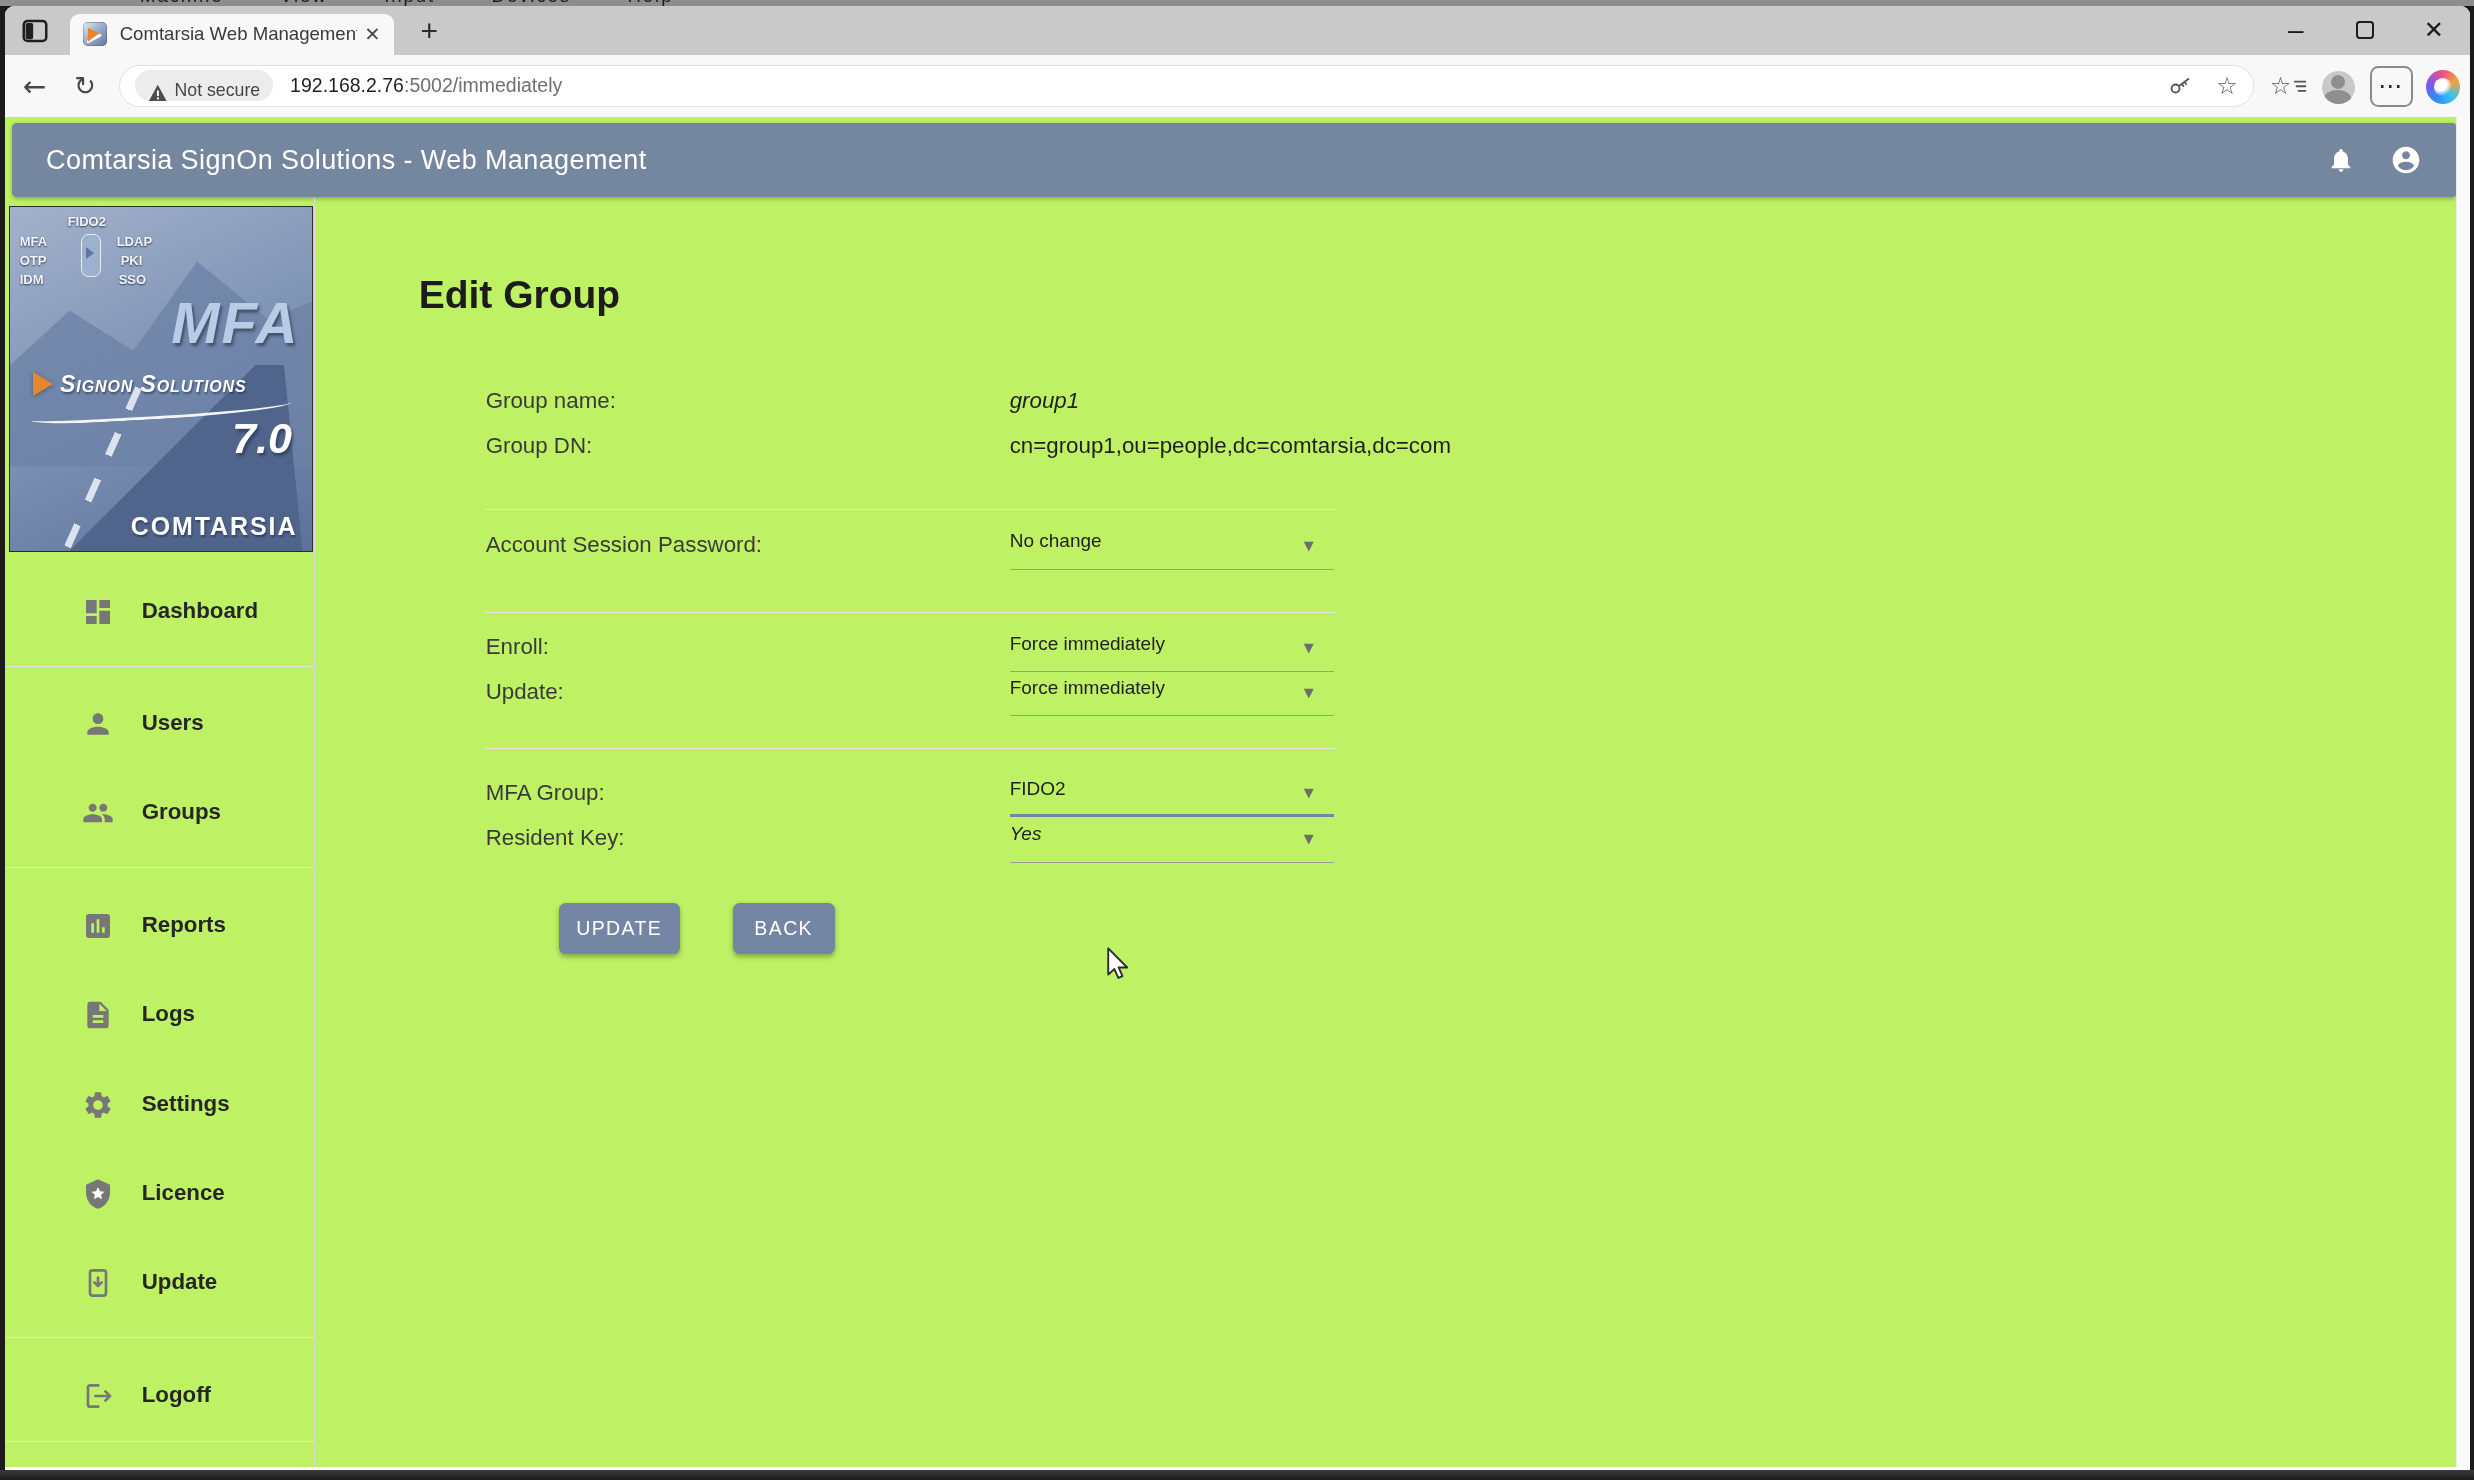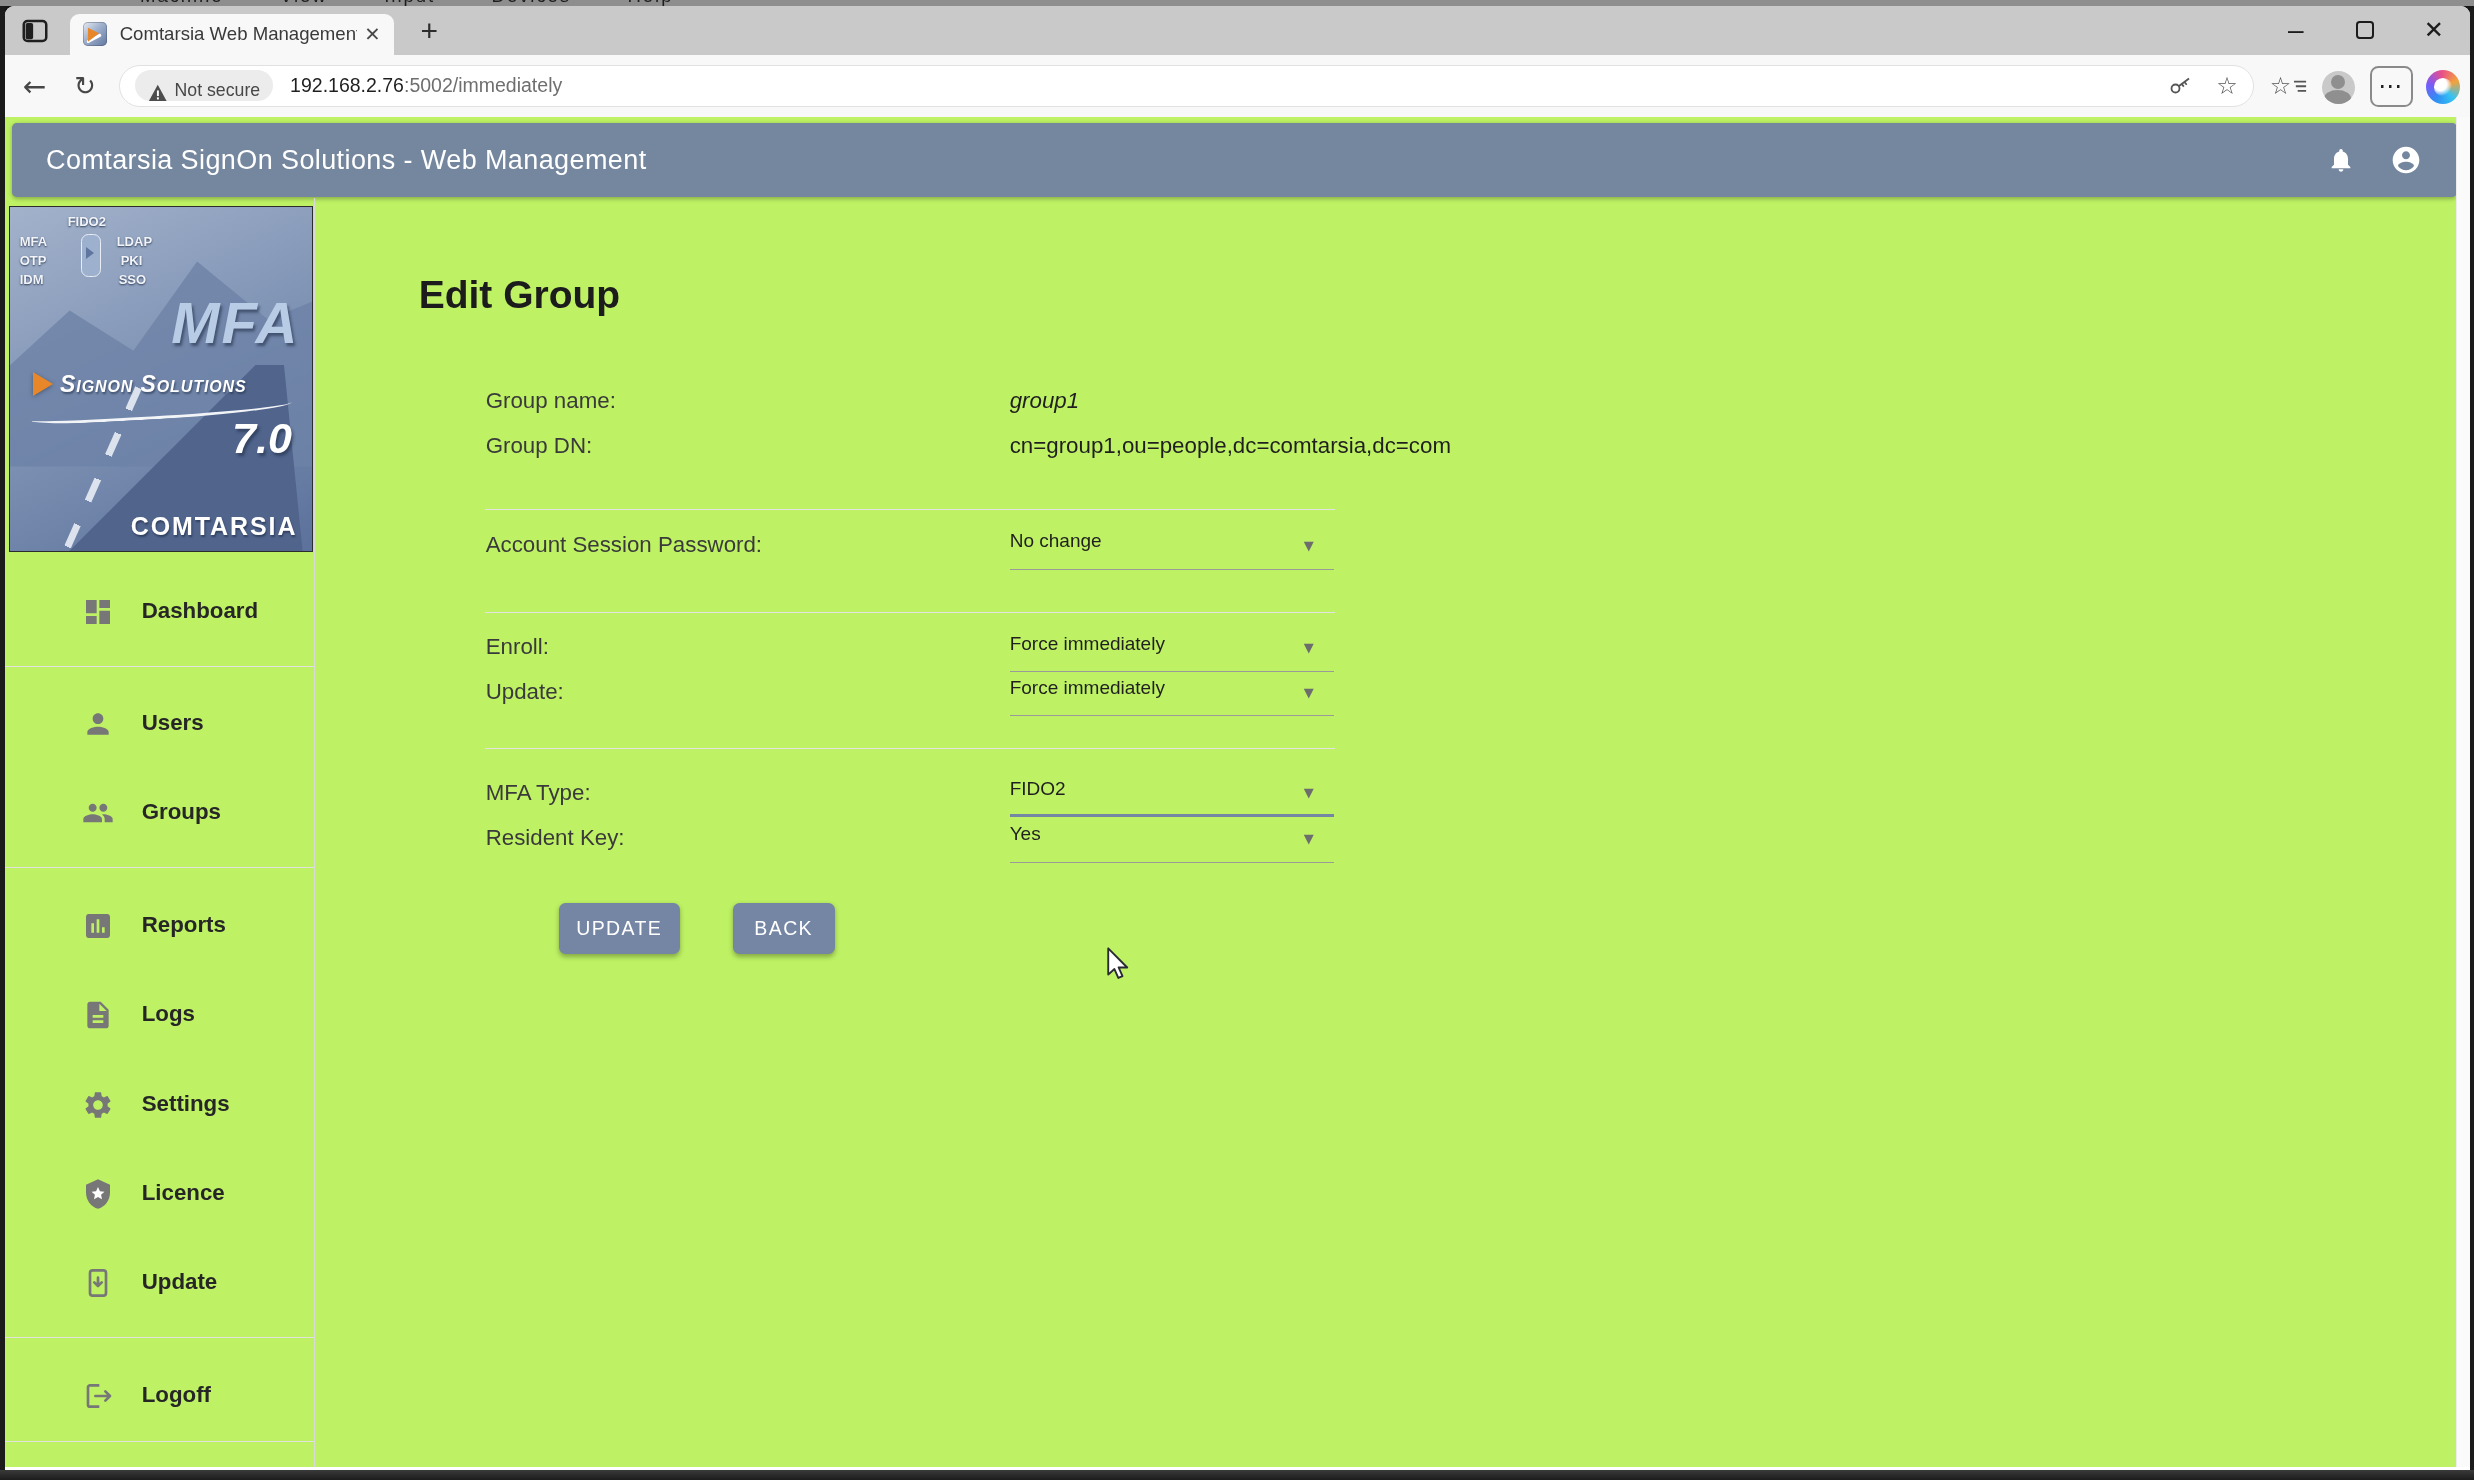--- a/index.html
+++ b/index.html
@@ -315,27 +315,27 @@
       <div class="sel-arrow" style="top:523px;">▼</div>
       <div class="sel-underline" style="top:554px;"></div>
 
       <div class="frow-label" style="top:562px;">Update:</div>
       <div class="sel-value" style="top:560px;">Force immediately</div>
       <div class="sel-arrow" style="top:568px;">▼</div>
       <div class="sel-underline" style="top:598px;"></div>
 
       <div class="form-divider" style="top:631px;"></div>
 
-      <div class="frow-label" style="top:663px;">MFA Type:</div>
+      <div class="frow-label" style="top:663px;">MFA Group:</div>
       <div class="sel-value" style="top:661px;">FIDO2</div>
       <div class="sel-arrow" style="top:668px;">▼</div>
       <div class="sel-underline active" style="top:697px;"></div>
 
       <div class="frow-label" style="top:708px;">Resident Key:</div>
-      <div class="sel-value" style="top:706px;">Yes</div>
+      <div class="sel-value" style="top:706px;font-style:italic;">Yes</div>
       <div class="sel-arrow" style="top:714px;">▼</div>
       <div class="sel-underline" style="top:745px;"></div>
 
       <button class="btn btn-update">UPDATE</button>
       <button class="btn btn-back">BACK</button>
 
       <div class="scrolltrack"></div>
     </div>
   </div>
 

